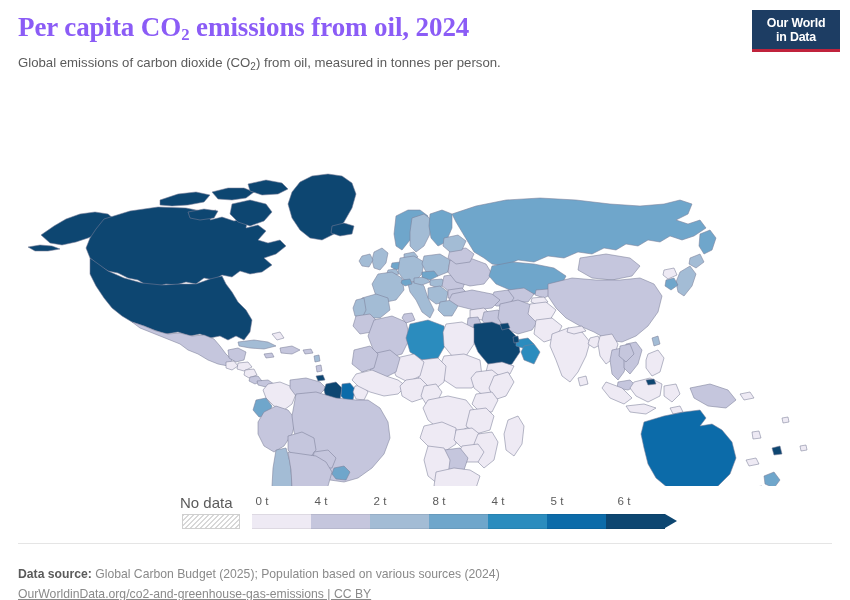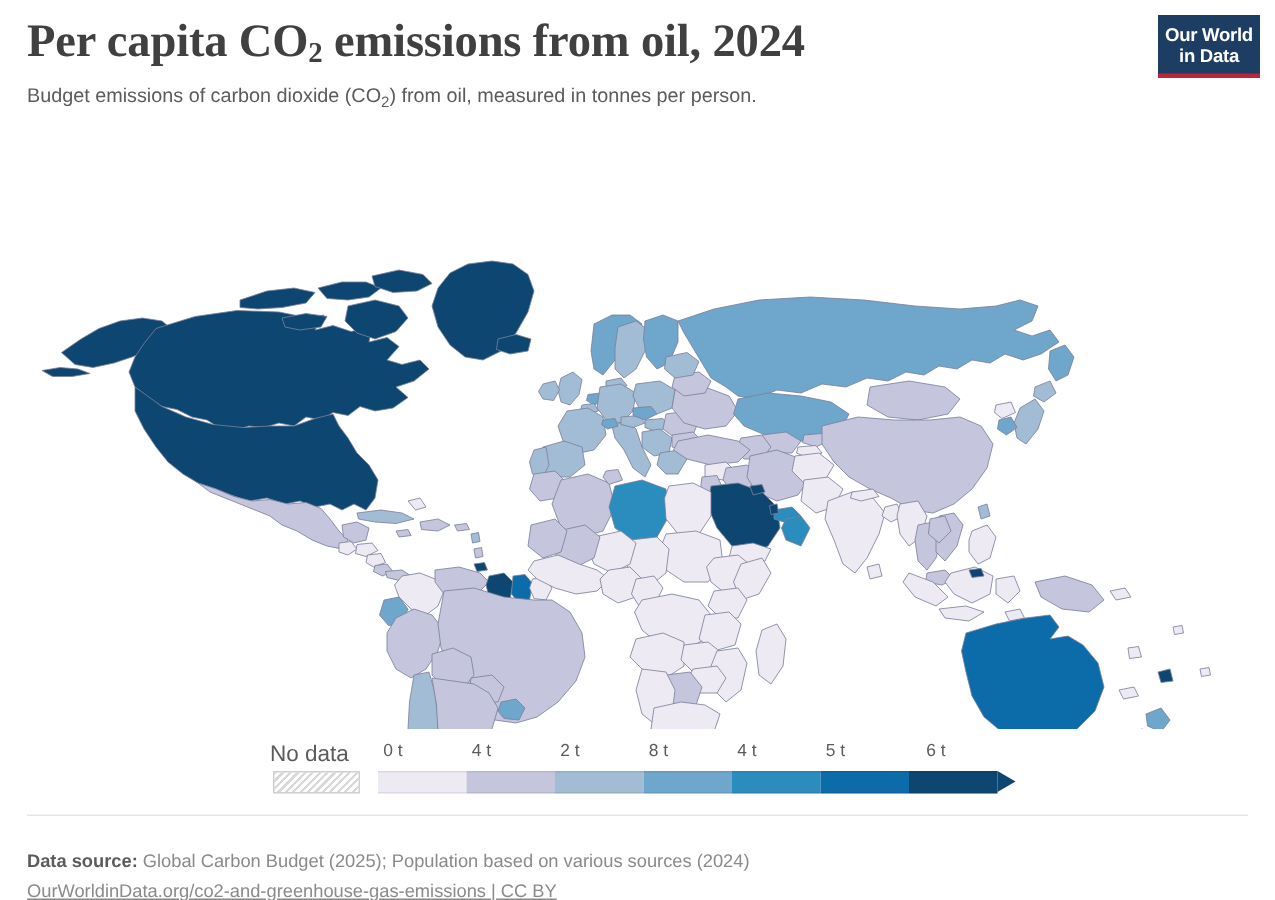--- a/index.html
+++ b/index.html
@@ -19,23 +19,23 @@
   
   #header {
     position: absolute;
     left: 18px;
     top: 12px;
     width: 700px;
   }
   #chart-title {
     font-family: "Liberation Serif", serif;
     font-weight: bold;
-    font-size: 31px;
+    font-size: 27px;
     line-height: 30px;
-    color: #404040;
+    color: #8b5cf6;
     letter-spacing: -0.1px;
     margin: 0;
     white-space: nowrap;
   }
   #chart-title sub {
     font-size: 0.62em;
     vertical-align: baseline;
     position: relative;
     top: 4px;
   }
@@ -51,21 +51,21 @@
     vertical-align: baseline;
     position: relative;
     top: 3px;
   }
 
   
   #owid-logo {
     position: absolute;
     right: 10px;
     top: 10px;
-    width: 68px;
+    width: 88px;
     background: #1d3d63;
     padding: 6px 0 0 0;
     text-align: center;
     box-sizing: border-box;
   }
   #owid-logo .logo-line {
     color: #ffffff;
     font-size: 12.4px;
     font-weight: bold;
     line-height: 14px;
@@ -182,21 +182,21 @@
     color: #5b5b5b;
   }
   #footer .src-text { color: #8a8a8a; }
   #footer-link { display: block; margin-top: 1px; color: #8a8a8a; }
 </style>
 </head>
 <body>
 
 <div id="header">
   <h1 id="chart-title"><span>Per capita CO</span><sub>2</sub><span> emissions from oil, 2024</span></h1>
-  <p id="chart-subtitle"><span>Budget emissions of carbon dioxide (CO</span><sub>2</sub><span>) from oil, measured in tonnes per person.</span></p>
+  <p id="chart-subtitle"><span>Global emissions of carbon dioxide (CO</span><sub>2</sub><span>) from oil, measured in tonnes per person.</span></p>
 </div>
 
 <div id="owid-logo" style="background: rgb(29, 61, 99);">
   <span class="logo-line">Our World</span>
   <span class="logo-line">in Data</span>
   <div class="logo-rule" style="background: rgb(192, 35, 60);"></div>
 </div>
 
 <div id="map-area">
 <svg viewBox="0 0 850 398" width="850" height="398" xmlns="http://www.w3.org/2000/svg">

